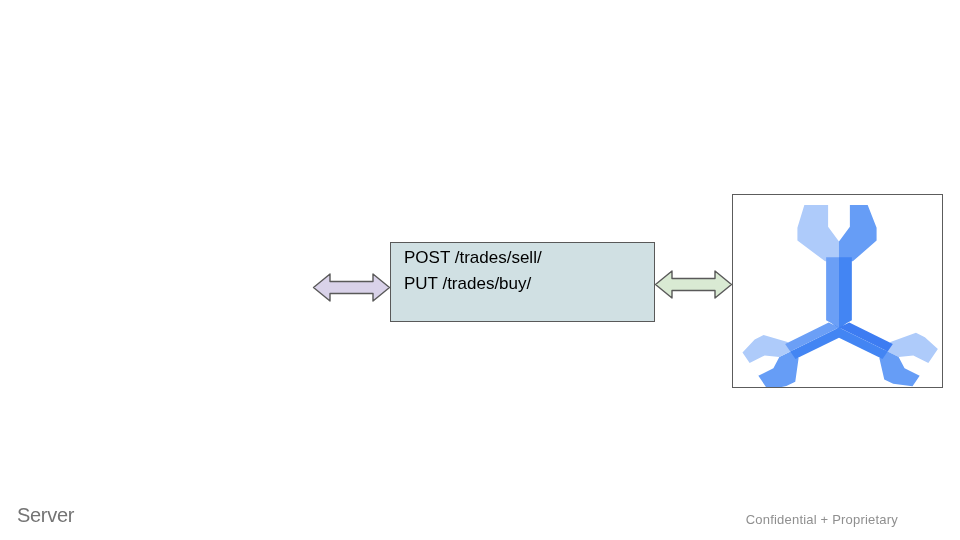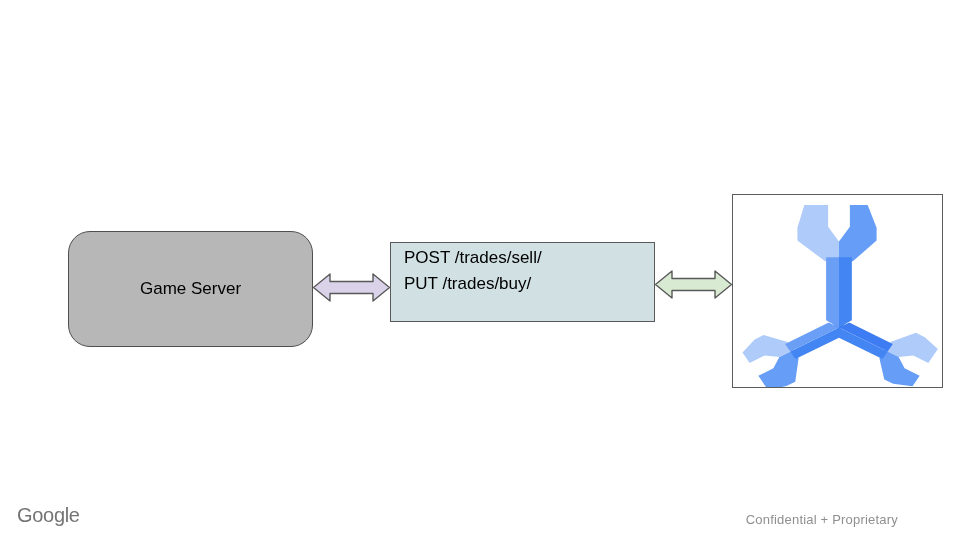--- a/index.html
+++ b/index.html
@@ -42,23 +42,20 @@
   .confidential{
     position:absolute;right:62px;top:512px;font-size:13px;
     color:var(--note-gray,#8f8f8f);letter-spacing:0.2px;
   }
 </style>
 </head>
 <body>
 
 <div class="stage">
 
-  <div class="node-game">
-    <span>Game Server</span>
-  </div>
 
   <svg class="arrow arrow-purple" width="79" height="31" viewBox="0 0 79 31">
     <path d="M1.5 15.5 L18 2 L18 9.5 L61 9.5 L61 2 L77.5 15.5 L61 29 L61 21.5 L18 21.5 L18 29 Z" fill="var(--arrow-purple,#d9d2e9)" stroke="var(--arrow-border,#595959)" stroke-width="1.4" stroke-linejoin="round"></path>
   </svg>
 
   <div class="node-api">
     <div>POST /trades/sell/</div>
     <div>PUT /trades/buy/</div>
   </div>
 
@@ -95,16 +92,16 @@
         <g transform="rotate(240 107 134) translate(107 134) scale(0.8) translate(-107 -134)" style="--wa:var(--spanner-mid,#669df6);--wb:var(--spanner-light,#aecbfa);--wc:var(--spanner-shaft-mid,#4385f3);--wd:var(--spanner-shaft-light,#6b9ff6)">
           <use href="#sp-wrench"></use>
         </g>
         <g transform="rotate(120 107 134) translate(107 134) scale(0.8) translate(-107 -134)" style="--wa:var(--spanner-light,#aecbfa);--wb:var(--spanner-mid,#669df6);--wc:var(--spanner-dark,#3d7cf2);--wd:var(--spanner-shaft-mid,#4385f3)">
           <use href="#sp-wrench"></use>
         </g>
       </g>
     </svg>
   </div>
 
-  <div class="google-logo">Google</div>
+  <div class="google-logo">Server</div>
   <div class="confidential">Confidential + Proprietary</div>
 
 </div>
 
 </body></html>

